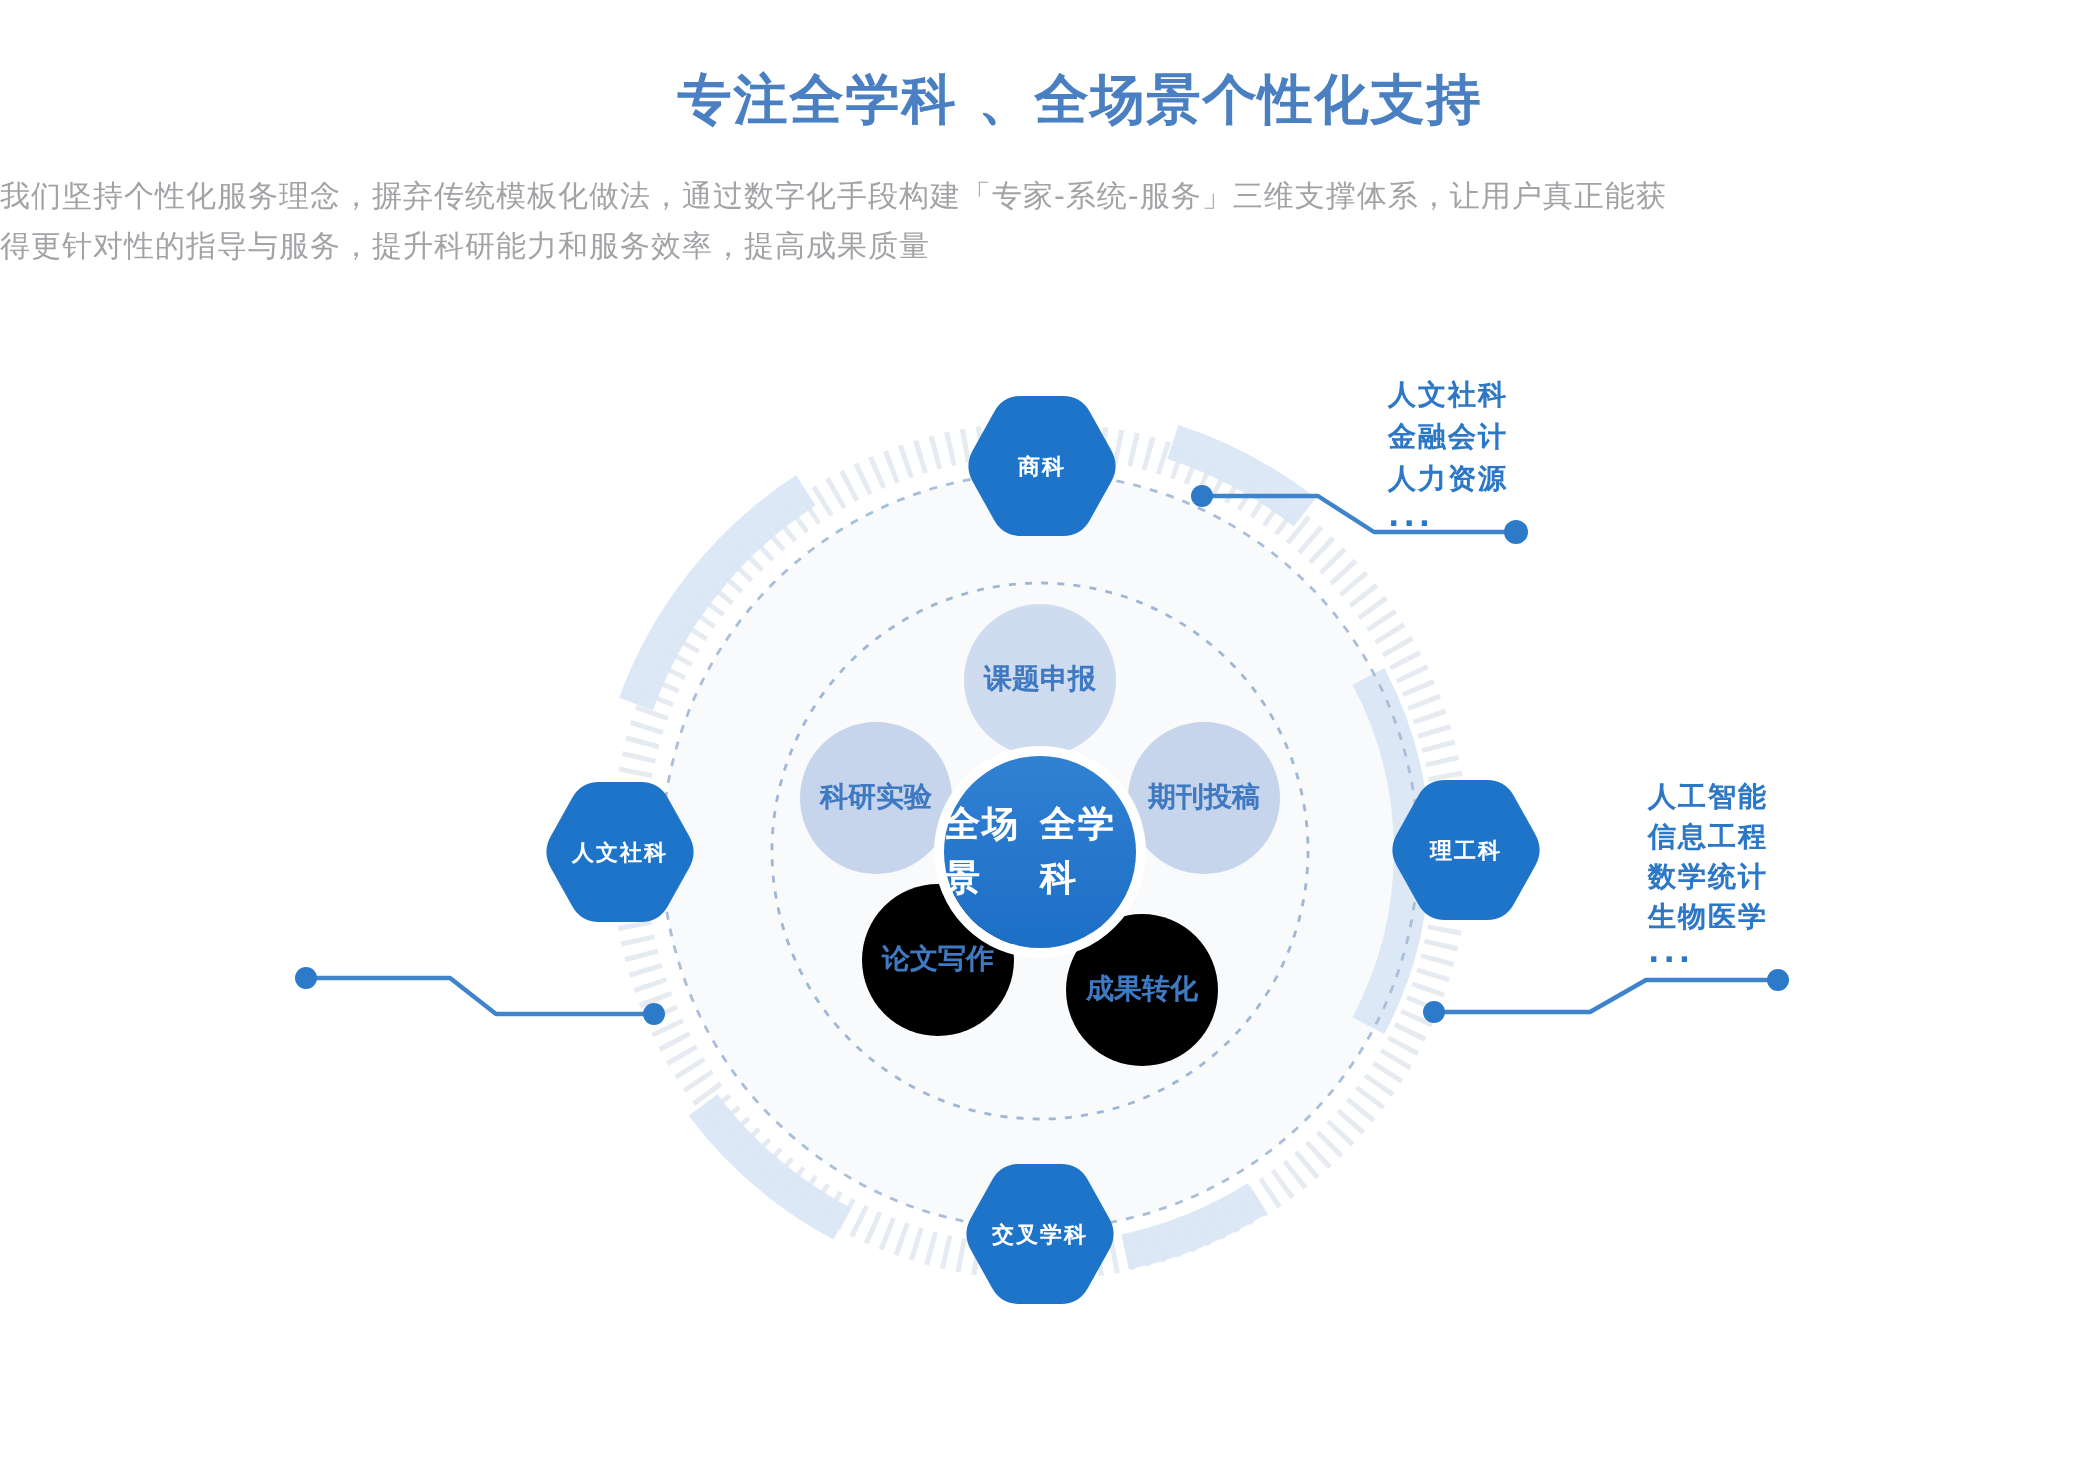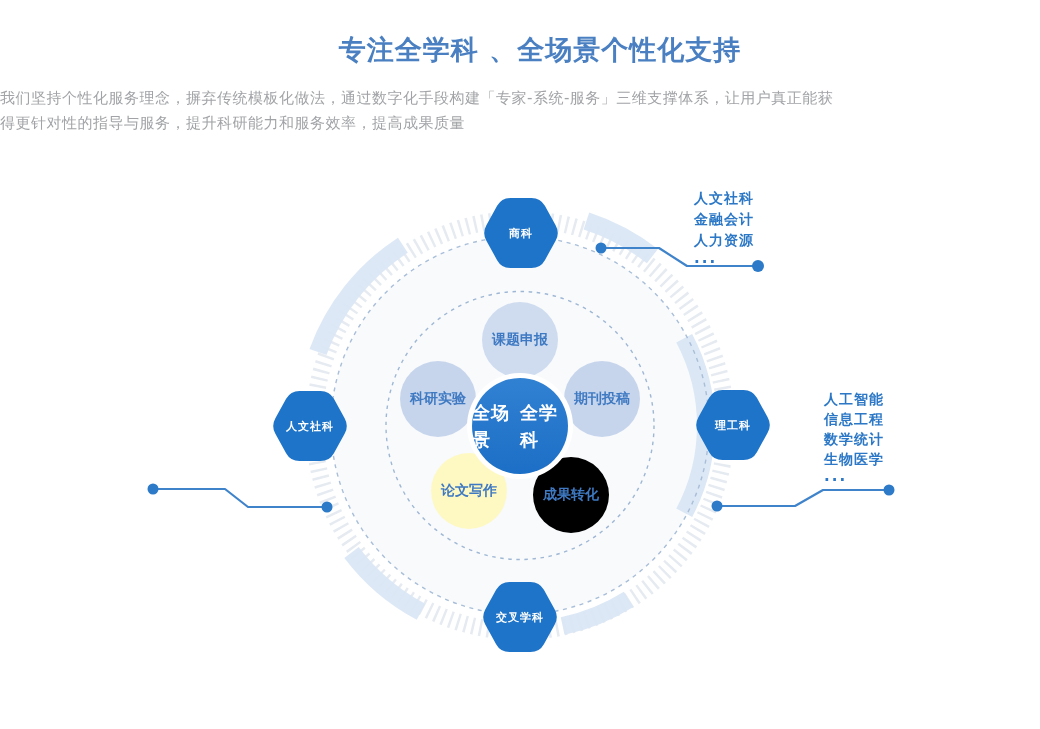--- a/index.html
+++ b/index.html
@@ -21,21 +21,21 @@
   .deco{position:absolute;left:0;top:0;z-index:1;pointer-events:none;}
   
   .petal{
     position:absolute;width:76px;height:76px;border-radius:50%;
     display:flex;align-items:center;justify-content:center;
     font-size:14px;font-weight:700;color:#3e79c2;z-index:2;
   }
   .petal-top{left:482px;top:301.5px;background:#cfdcf0;}
   .petal-ul{left:400px;top:361px;background:#c7d5ec;}
   .petal-ur{left:564px;top:361px;background:#c7d5ec;}
-  .petal-ll{left:431px;top:453px;background:#fef9c3;}
+  .petal-ll{left:431px;top:442px;background:#000000;}
   .petal-lr{left:533px;top:457px;background:#000000;}
   
   .center-circle{
     position:absolute;left:472px;top:377.5px;width:96px;height:96px;border-radius:50%;
     background:linear-gradient(180deg,#3181d3,#1c6fc6);
     box-shadow:0 0 0 5px #ffffff;
     display:flex;align-items:center;justify-content:center;
     color:#fff;font-size:18px;font-weight:700;line-height:27px;letter-spacing:1px;z-index:3;
   }
   

